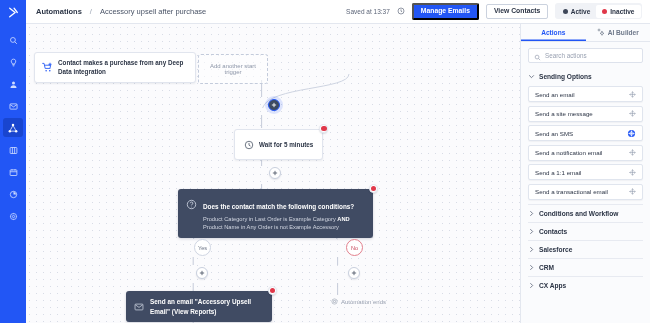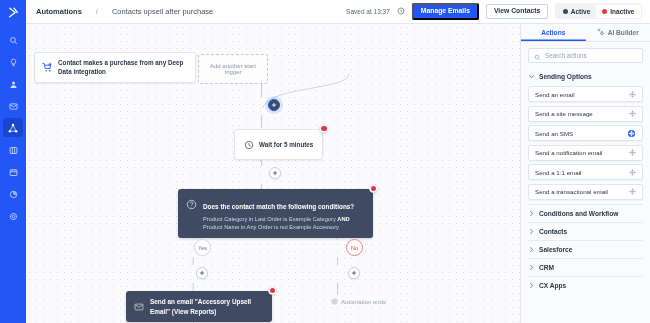--- a/index.html
+++ b/index.html
@@ -39,21 +39,21 @@
 
   
   .body { flex: 1; display: flex; flex-direction: column; min-width: 0; }
 
   
   .header {
     height: 24px; flex: 0 0 24px; background: #ffffff;
     border-bottom: 1px solid #e3e7ef;
     display: flex; align-items: center; padding: 0 8px 0 10px;
   }
-  .crumb { display: flex; align-items: center; gap: 14px; font-size: 7.5px; text-align: right; }
+  .crumb { display: flex; align-items: center; gap: 8px; font-size: 7.5px; text-align: right; }
   .crumb-root { font-weight: bold; color: #2b3445; }
   .crumb-sep { color: #9aa3b2; }
   .crumb-leaf { color: #4a5467; }
   .hdr-right { margin-left: auto; display: flex; align-items: center; gap: 7px; }
   .saved { font-size: 6.5px; color: #5c6578; }
   .clock-ic { color: #5c6578; display: flex; align-items: center; }
   .btn {
     font-size: 6.8px; font-weight: bold; border-radius: 2px;
     padding: 3.5px 7px; line-height: 1; white-space: nowrap;
   }
@@ -281,21 +281,21 @@
       </div>
     </div>
   </nav>
 
   <div class="body">
 
     <header class="header">
       <div class="crumb">
         <span class="crumb-root">Automations</span>
         <span class="crumb-sep">/</span>
-        <span class="crumb-leaf">Contacts upsell after purchase</span>
+        <span class="crumb-leaf">Accessory upsell after purchase</span>
       </div>
       <div class="hdr-right">
         <span class="saved">Saved at 13:37</span>
         <span class="clock-ic">
           <svg width="8" height="8" viewBox="0 0 24 24" fill="none" stroke="currentColor" stroke-width="2">
               <circle cx="12" cy="12" r="9"></circle>
               <path d="M12 7v5.5l3.5 2"></path>
             </svg>
         </span>
         <button class="btn btn-primary">Manage Emails</button>

